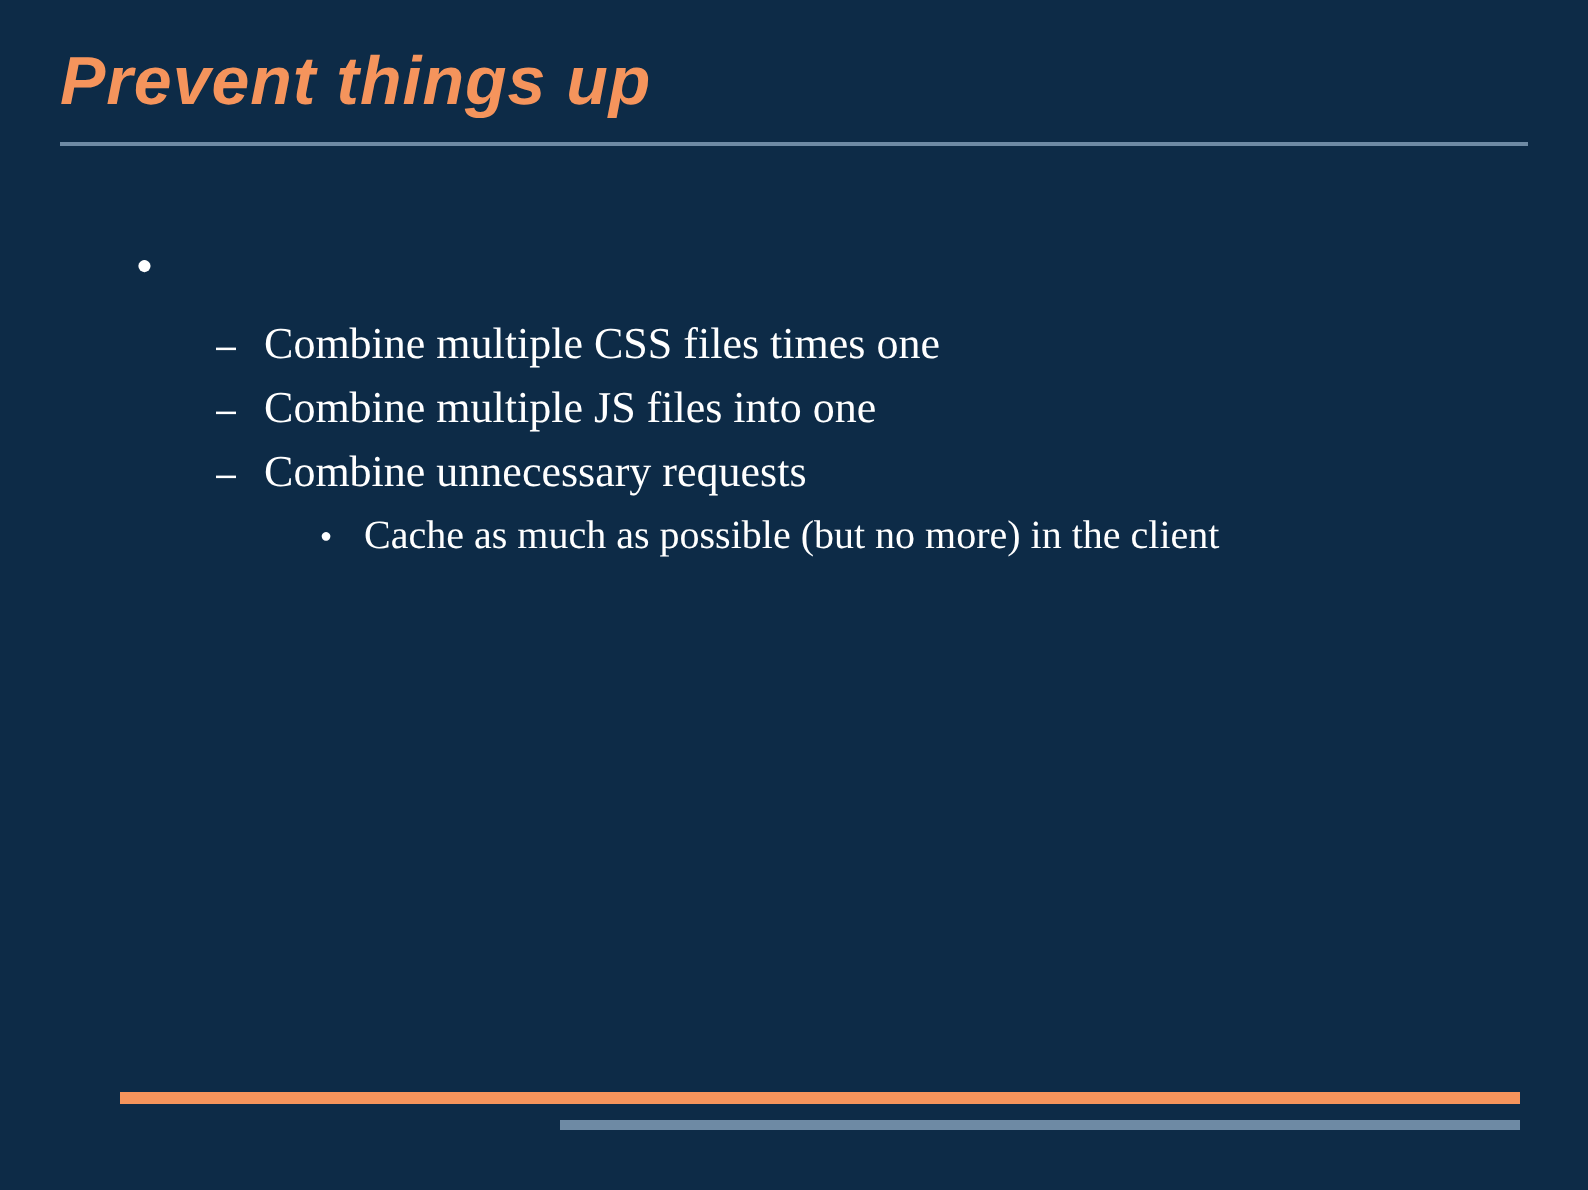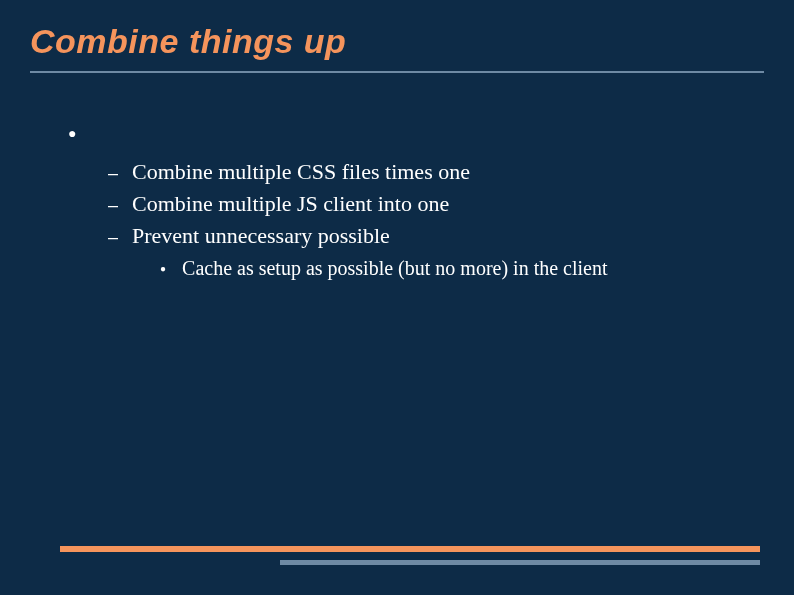--- a/index.html
+++ b/index.html
@@ -92,46 +92,46 @@
     height: 5px;
     background: #6e8aa4;
     width: 480px;
     margin-left: auto;
   }
 </style>
 </head>
 <body>
 
 <div class="slide">
-  <div class="title">Combine things up</div>
+  <div class="title">Prevent things up</div>
   <div class="rule-title"></div>
 
   <div class="content">
     <div class="l1">
       <span class="bullet">●</span>
     </div>
 
     <div class="subs">
       <div class="l2">
         <span class="dash">–</span>
         <span>Combine multiple CSS files times one</span>
       </div>
       <div class="l2">
         <span class="dash">–</span>
-        <span>Combine multiple JS client into one</span>
+        <span>Combine multiple JS files into one</span>
       </div>
       <div class="l2">
         <span class="dash">–</span>
-        <span>Prevent unnecessary possible</span>
+        <span>Combine unnecessary requests</span>
       </div>
 
       <div class="subsubs">
         <div class="l3">
           <span class="bullet">●</span>
-          <span>Cache as setup as possible (but no more) in the client</span>
+          <span>Cache as much as possible (but no more) in the client</span>
         </div>
       </div>
     </div>
   </div>
 </div>
 
 <div class="footer-lines">
   <div class="line-a"></div>
   <div class="line-b"></div>
 </div>

